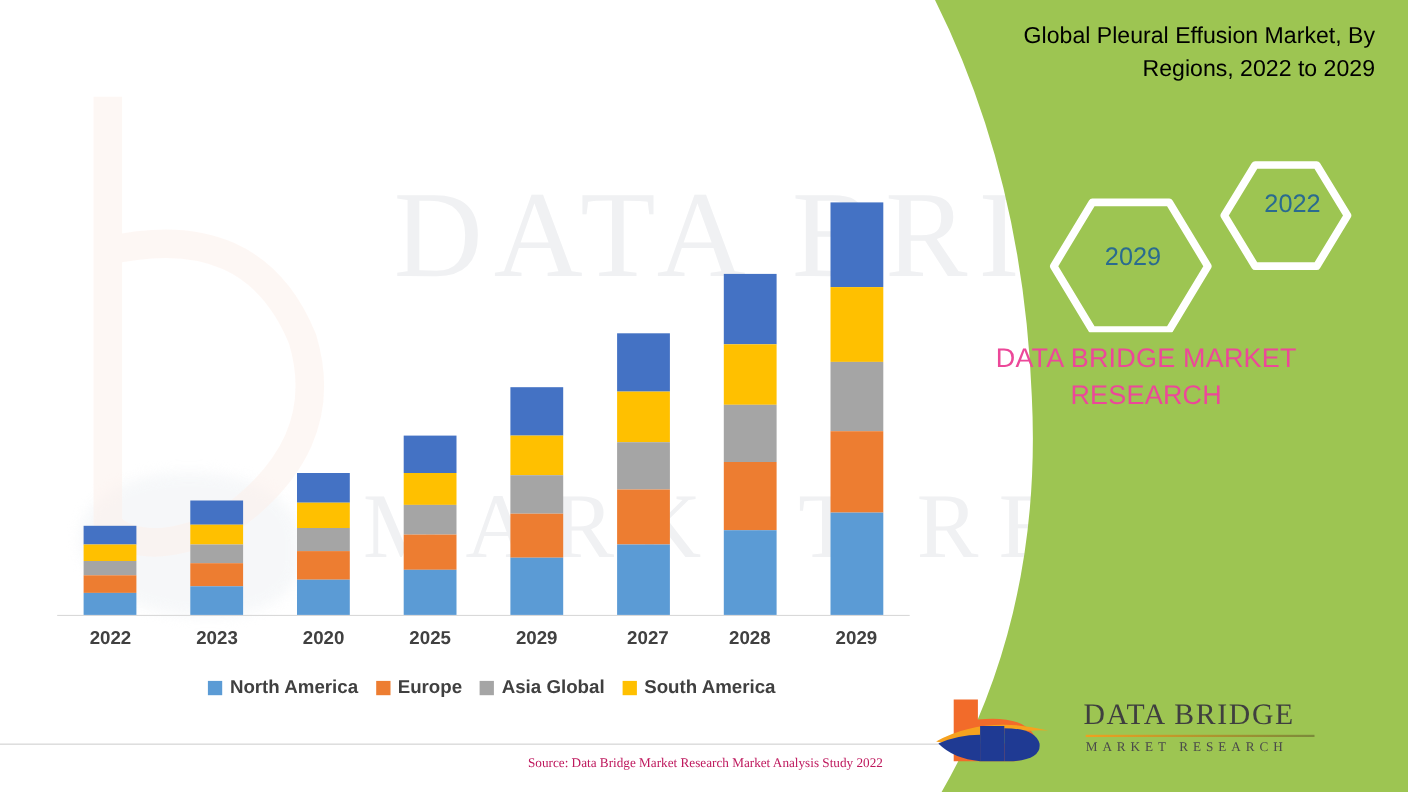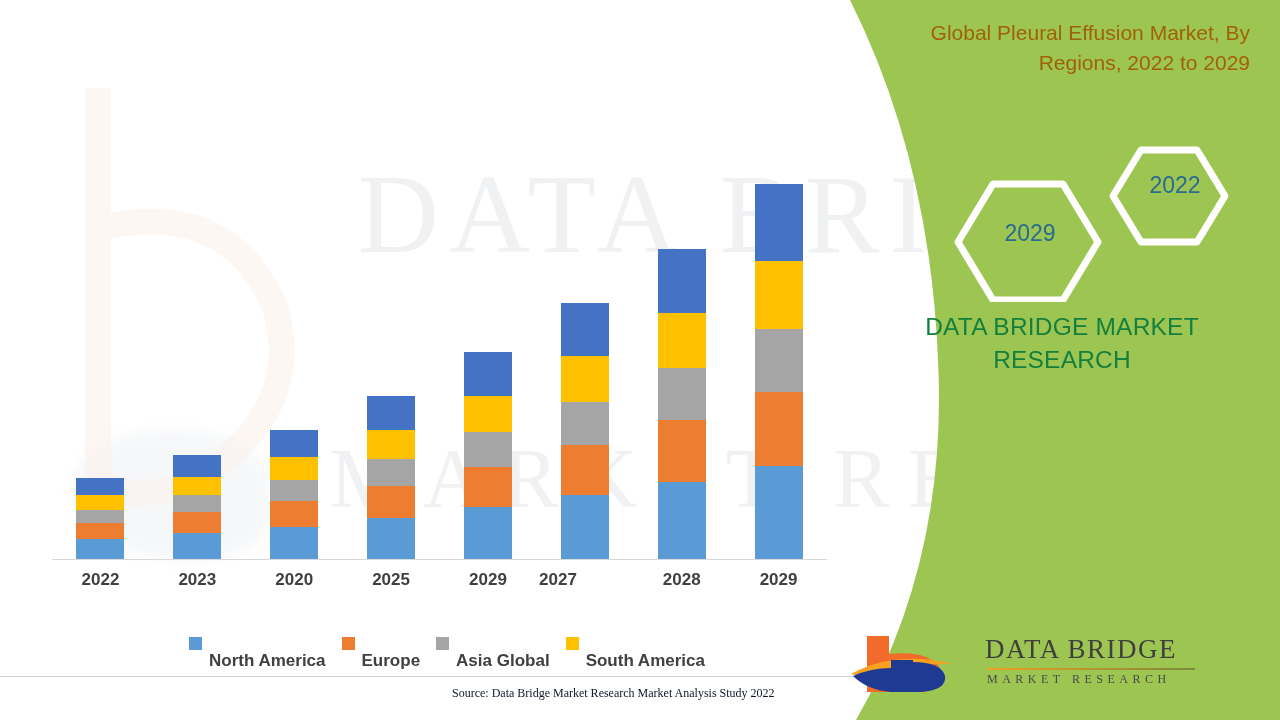--- a/index.html
+++ b/index.html
@@ -135,21 +135,20 @@
   .legend-swatch {
     width: 13px;
     height: 13px;
     flex: 0 0 auto;
   }
   .legend-label {
     font-size: 17px;
     font-weight: bold;
     color: #404040;
     white-space: nowrap;
-    margin-top: 36px;
   }
 
   
   .footer-rule {
     position: absolute;
     left: 0;
     top: 676px;
     width: 860px;
     height: 1px;
     background: #d0d0d0;
@@ -159,25 +158,25 @@
     left: 30px;
     top: 684px;
     font-family: "Liberation Serif", serif;
     font-size: 12.5px;
     font-weight: bold;
     color: #1a1a1a;
     white-space: nowrap;
   }
   .footer-right {
     position: absolute;
-    left: 452px;
+    left: 480px;
     top: 686px;
     font-family: "Liberation Serif", serif;
     font-size: 12px;
-    color: #0f172a;
+    color: #be185d;
     white-space: nowrap;
   }
 
   
   .green-panel {
     position: absolute;
     right: 0;
     top: 0;
     width: 460px;
     height: 720px;
@@ -189,21 +188,21 @@
     top: 0;
     width: 460px;
     height: 720px;
   }
   .panel-title {
     position: absolute;
     left: 30px;
     top: 18px;
     width: 400px;
     text-align: right;
-    color: #a16207;
+    color: #000000;
     font-size: 21px;
     line-height: 30px;
     font-weight: 400;
   }
   .hex-wrap {
     position: absolute;
     left: 125px;
     top: 142px;
     width: 320px;
     height: 160px;
@@ -213,25 +212,25 @@
     color: #2a6b8f;
     font-size: 23px;
     font-weight: 400;
     text-align: center;
   }
   .hex-label.a { left: 190px; top: 30px; width: 80px; }
   .hex-label.b { left: 40px; top: 78px; width: 90px; }
 
   .panel-brand {
     position: absolute;
-    left: 72px;
+    left: 52px;
     top: 310px;
     width: 340px;
     text-align: center;
-    color: #15803d;
+    color: #ec4899;
     font-size: 24.5px;
     line-height: 33px;
     letter-spacing: .2px;
   }
 
   
   .logo {
     position: absolute;
     left: 25px;
     top: 630px;
@@ -343,21 +342,21 @@
         </div>
       </div>
   </div>
 
   <div class="xlabels">
       <div class="xlabel" style="left: 8.4375px;">2022</div>
       <div class="xlabel" style="left: 105.312px;">2023</div>
       <div class="xlabel" style="left: 202.188px;">2020</div>
       <div class="xlabel" style="left: 299.062px;">2025</div>
       <div class="xlabel" style="left: 395.938px;">2029</div>
-      <div class="xlabel" style="left: 466px;">2027</div>
+      <div class="xlabel" style="left: 497px;">2027</div>
       <div class="xlabel" style="left: 589.688px;">2028</div>
       <div class="xlabel" style="left: 686.562px;">2029</div>
     </div>
 
   <div class="legend">
       <div class="legend-item">
         <span class="legend-swatch" style="background: rgb(91, 155, 213);"></span>
         <span class="legend-label">North America</span>
       </div>
       <div class="legend-item">

